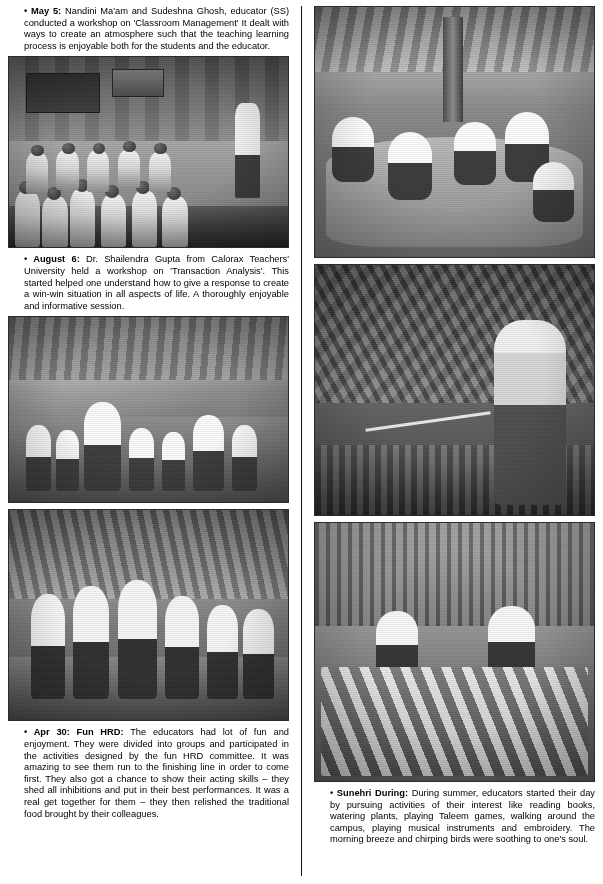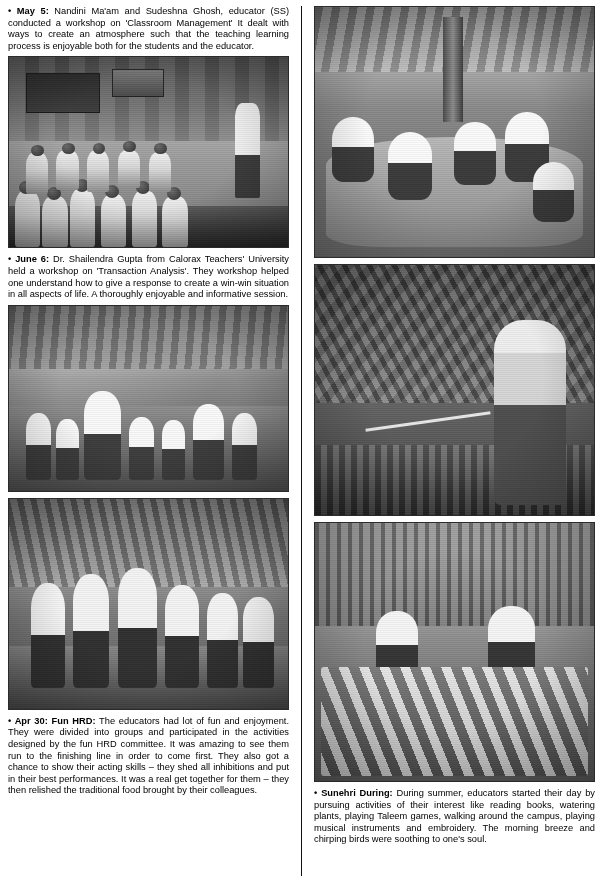--- a/index.html
+++ b/index.html
@@ -35,21 +35,21 @@
     background: #111;
     align-self: stretch;
     margin: 0 2px;
   }
 
   .para {
     font-size: 9.3px;
     line-height: 11.6px;
     text-align: justify;
     color: #000;
-    margin: 0 0 4px 0;
+    margin: 0 0 4px 16px;
   }
   .para .lead {
     font-weight: bold;
   }
   .bullet {
     font-weight: bold;
   }
 
   
   .photo {
@@ -287,21 +287,21 @@
           <div class="head" style="left:8%;bottom:48%;width:4.5%;height:6%"></div>
           <div class="head" style="left:19%;bottom:49%;width:4.5%;height:6%"></div>
           <div class="head" style="left:30%;bottom:49%;width:4.5%;height:6%"></div>
           <div class="head" style="left:41%;bottom:50%;width:4.5%;height:6%"></div>
           <div class="head" style="left:52%;bottom:49%;width:4.5%;height:6%"></div>
           <div class="grain"></div>
           <div class="vig"></div>
         </div>
       </div>
 
-      <p class="para"><span class="bullet">• </span><span class="lead">June 6:</span><span> Dr. Shailendra Gupta from Calorax Teachers' University held a workshop on 'Transaction Analysis'. They workshop helped one understand how to give a response to create a win-win situation in all aspects of life. A thoroughly enjoyable and informative session.</span></p>
+      <p class="para"><span class="bullet">• </span><span class="lead">August 6:</span><span> Dr. Shailendra Gupta from Calorax Teachers' University held a workshop on 'Transaction Analysis'. This started helped one understand how to give a response to create a win-win situation in all aspects of life. A thoroughly enjoyable and informative session.</span></p>
 
       <div class="photo p2">
         <div class="ph-inner">
           <div class="bg"></div>
           <div class="trees"></div>
           <div class="ground"></div>
           <div class="fig" style="left:6%;width:9%;height:36%"></div>
           <div class="fig" style="left:17%;width:8%;height:33%"></div>
           <div class="fig" style="left:27%;width:13%;height:48%"></div>
           <div class="fig" style="left:43%;width:9%;height:34%"></div>

